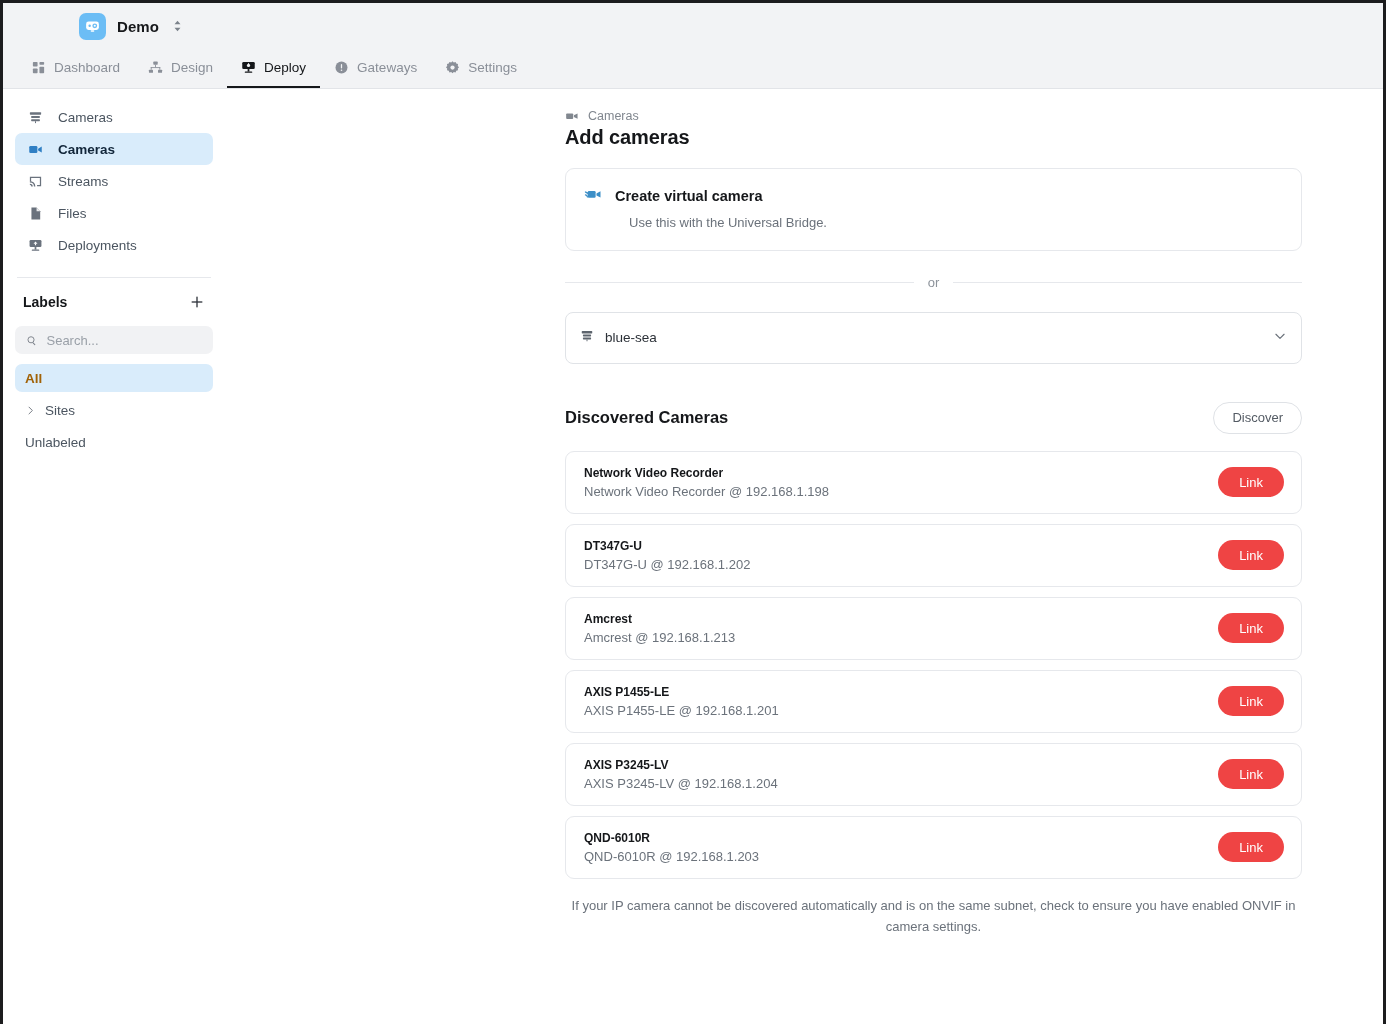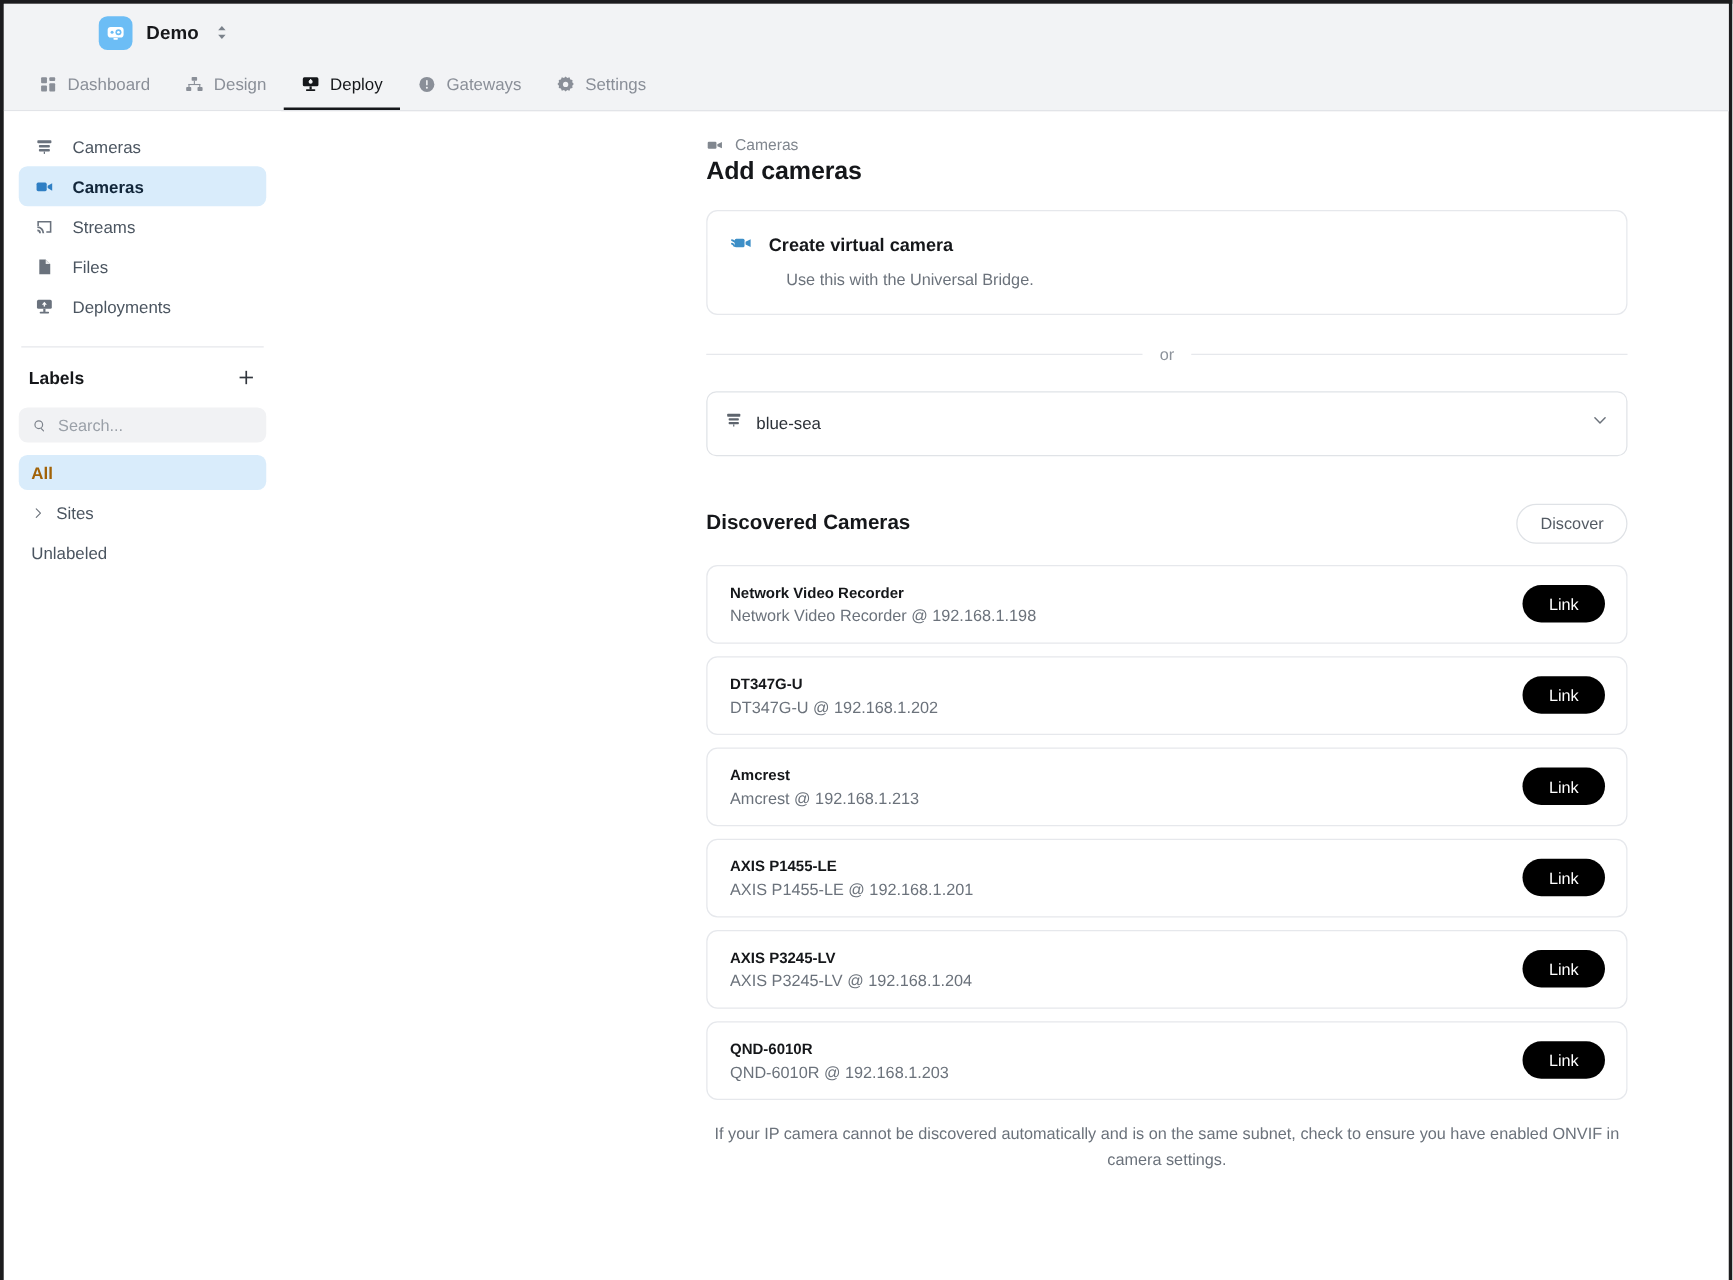--- a/index.html
+++ b/index.html
@@ -330,21 +330,21 @@
     font-size: 12px;
     font-weight: bold;
     color: #15171a;
     margin-bottom: 4px;
   }
   .cam-sub {
     font-size: 13px;
     color: #6b727b;
   }
   .link-btn {
-    background: #000000;
+    background: #ef4444;
     color: #fff;
     border: none;
     border-radius: 999px;
     height: 30px;
     padding: 0 21px;
     font-size: 13px;
     cursor: pointer;
     font-family: "Liberation Sans", sans-serif;
   }
 

